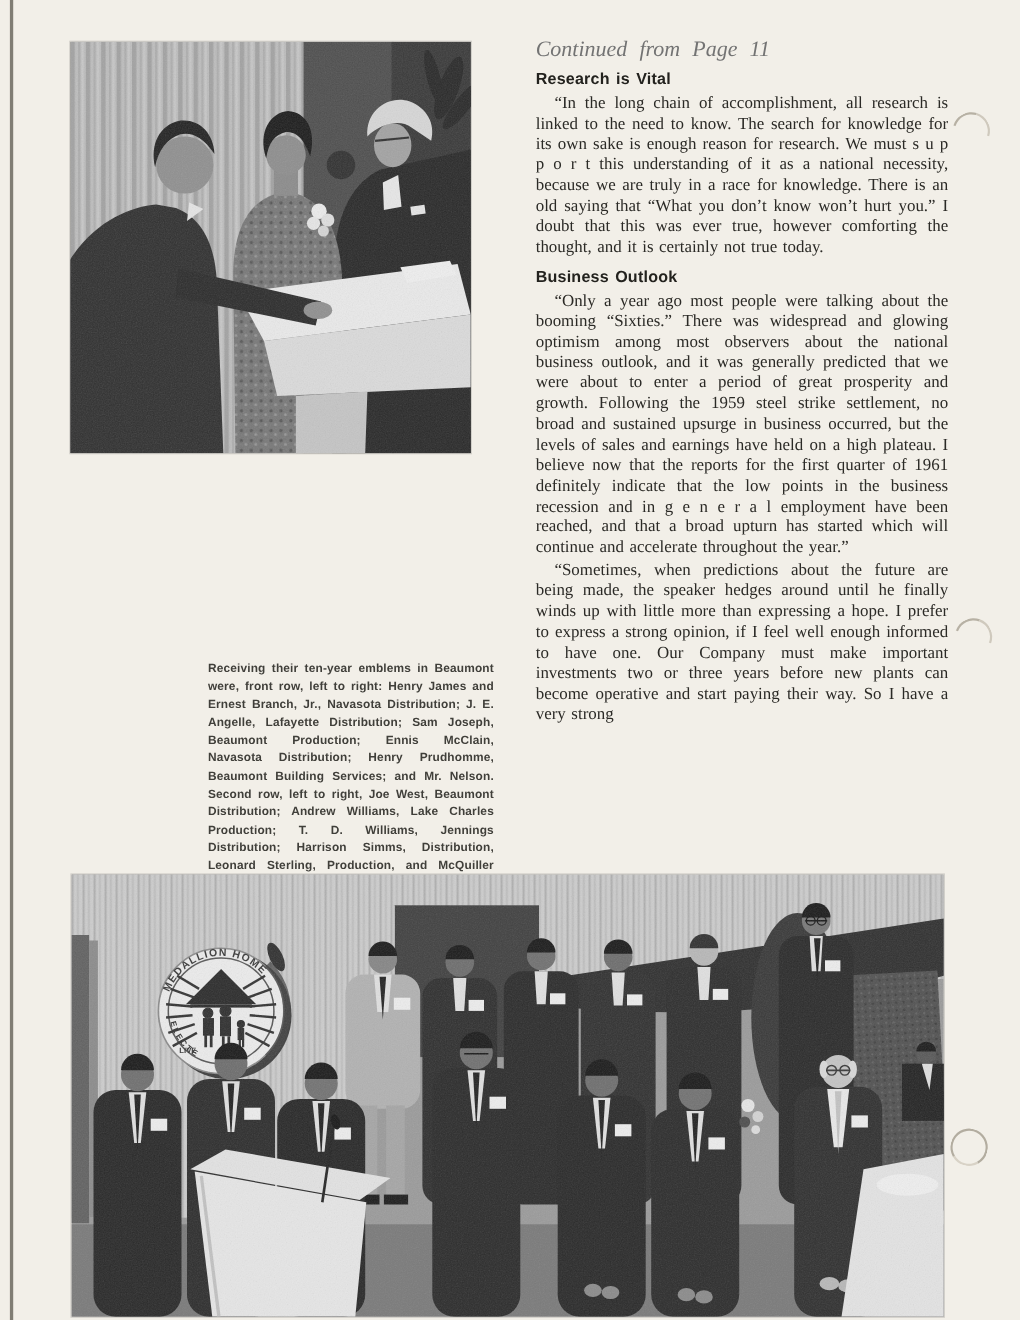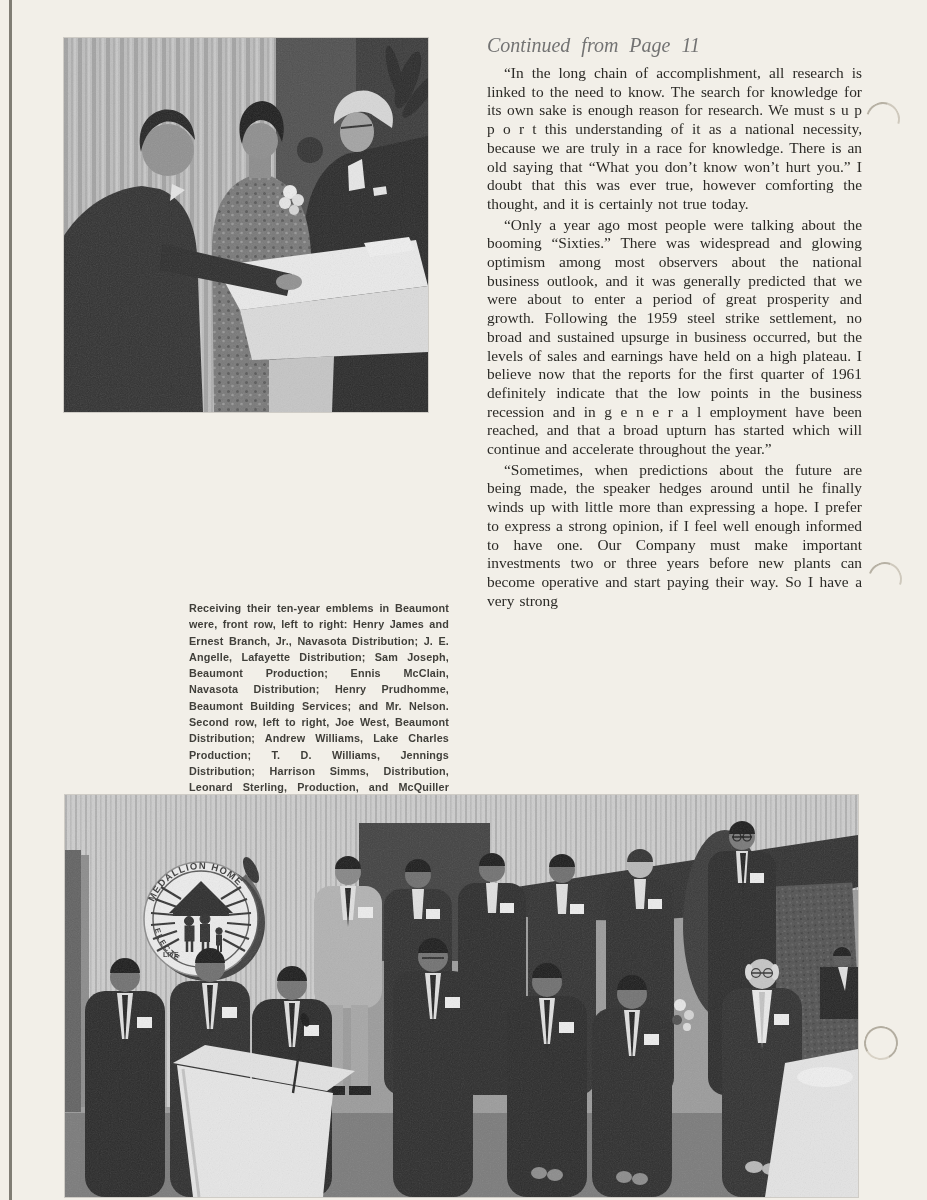--- a/index.html
+++ b/index.html
@@ -106,22 +106,24 @@
       <rect width="364" height="374" filter="url(#grainA)" opacity="0.17"></rect>
     </svg>
   </figure>
 
 
   <div class="caption caption-bottom">Receiving their ten-year emblems in Beaumont were, front row, left to right:  Henry James and Ernest Branch, Jr., Navasota Distribution; J. E. Angelle, Lafayette Distribution; Sam Joseph, Beaumont Production; Ennis McClain, Navasota Distribution; Henry Prudhomme, Beaumont Building Services; and Mr. Nelson.  Second row, left to right, Joe West, Beaumont Distribution; Andrew Williams, Lake Charles Production; T. D. Williams, Jennings Distribution; Harrison Simms, Distribution, Leonard Sterling, Production, and McQuiller Wingate, Building Services, all of Beaumont.</div>
 
   <div class="article">
     <div class="continued">Continued from Page 11</div>
 
+    <h3>Research is Vital</h3>
     <p>“In the long chain of accomplishment, all research is linked to the need to know.  The search for knowledge for its own sake is enough reason for research.  We must s u p p o r t this understanding of it as a national necessity, because we are truly in a race for knowledge.  There is an old saying that “What you don’t know won’t hurt you.”  I doubt that this was ever true, however comforting the thought, and it is certainly not true today.</p>
 
+    <h3>Business Outlook</h3>
     <p>“Only a year ago most people were talking about the booming “Sixties.”  There was widespread and glowing optimism among most observers about the national business outlook, and it was generally predicted that we were about to enter a period of great prosperity and growth.  Following the 1959 steel strike settlement, no broad and sustained upsurge in business occurred, but the levels of sales and earnings have held on a high plateau.  I believe now that the reports for the first quarter of 1961 definitely indicate that the low points in the business recession and in g e n e r a l employment have been reached, and that a broad upturn has started which will continue and accelerate throughout the year.”</p>
 
     <p>“Sometimes, when predictions about the future are being made, the speaker hedges around until he finally winds up with little more than expressing a hope.  I prefer to express a strong opinion, if I feel well enough informed to have one.  Our Company must make important investments two or three years before new plants can become operative and start paying their way.  So I have a very strong</p>
   </div>
 
   <figure class="photo-bottom" aria-label="Black-and-white group photo of ten-year emblem recipients in suits, two rows, at a podium with microphone; a round Medallion Home sign hangs on the curtain.">
     <svg width="793" height="402" viewBox="0 0 793 402">
       <defs>
         <pattern id="pcurtB" width="10" height="10" patternUnits="userSpaceOnUse">
           <rect width="10" height="10" fill="#cfcfcb"></rect>

